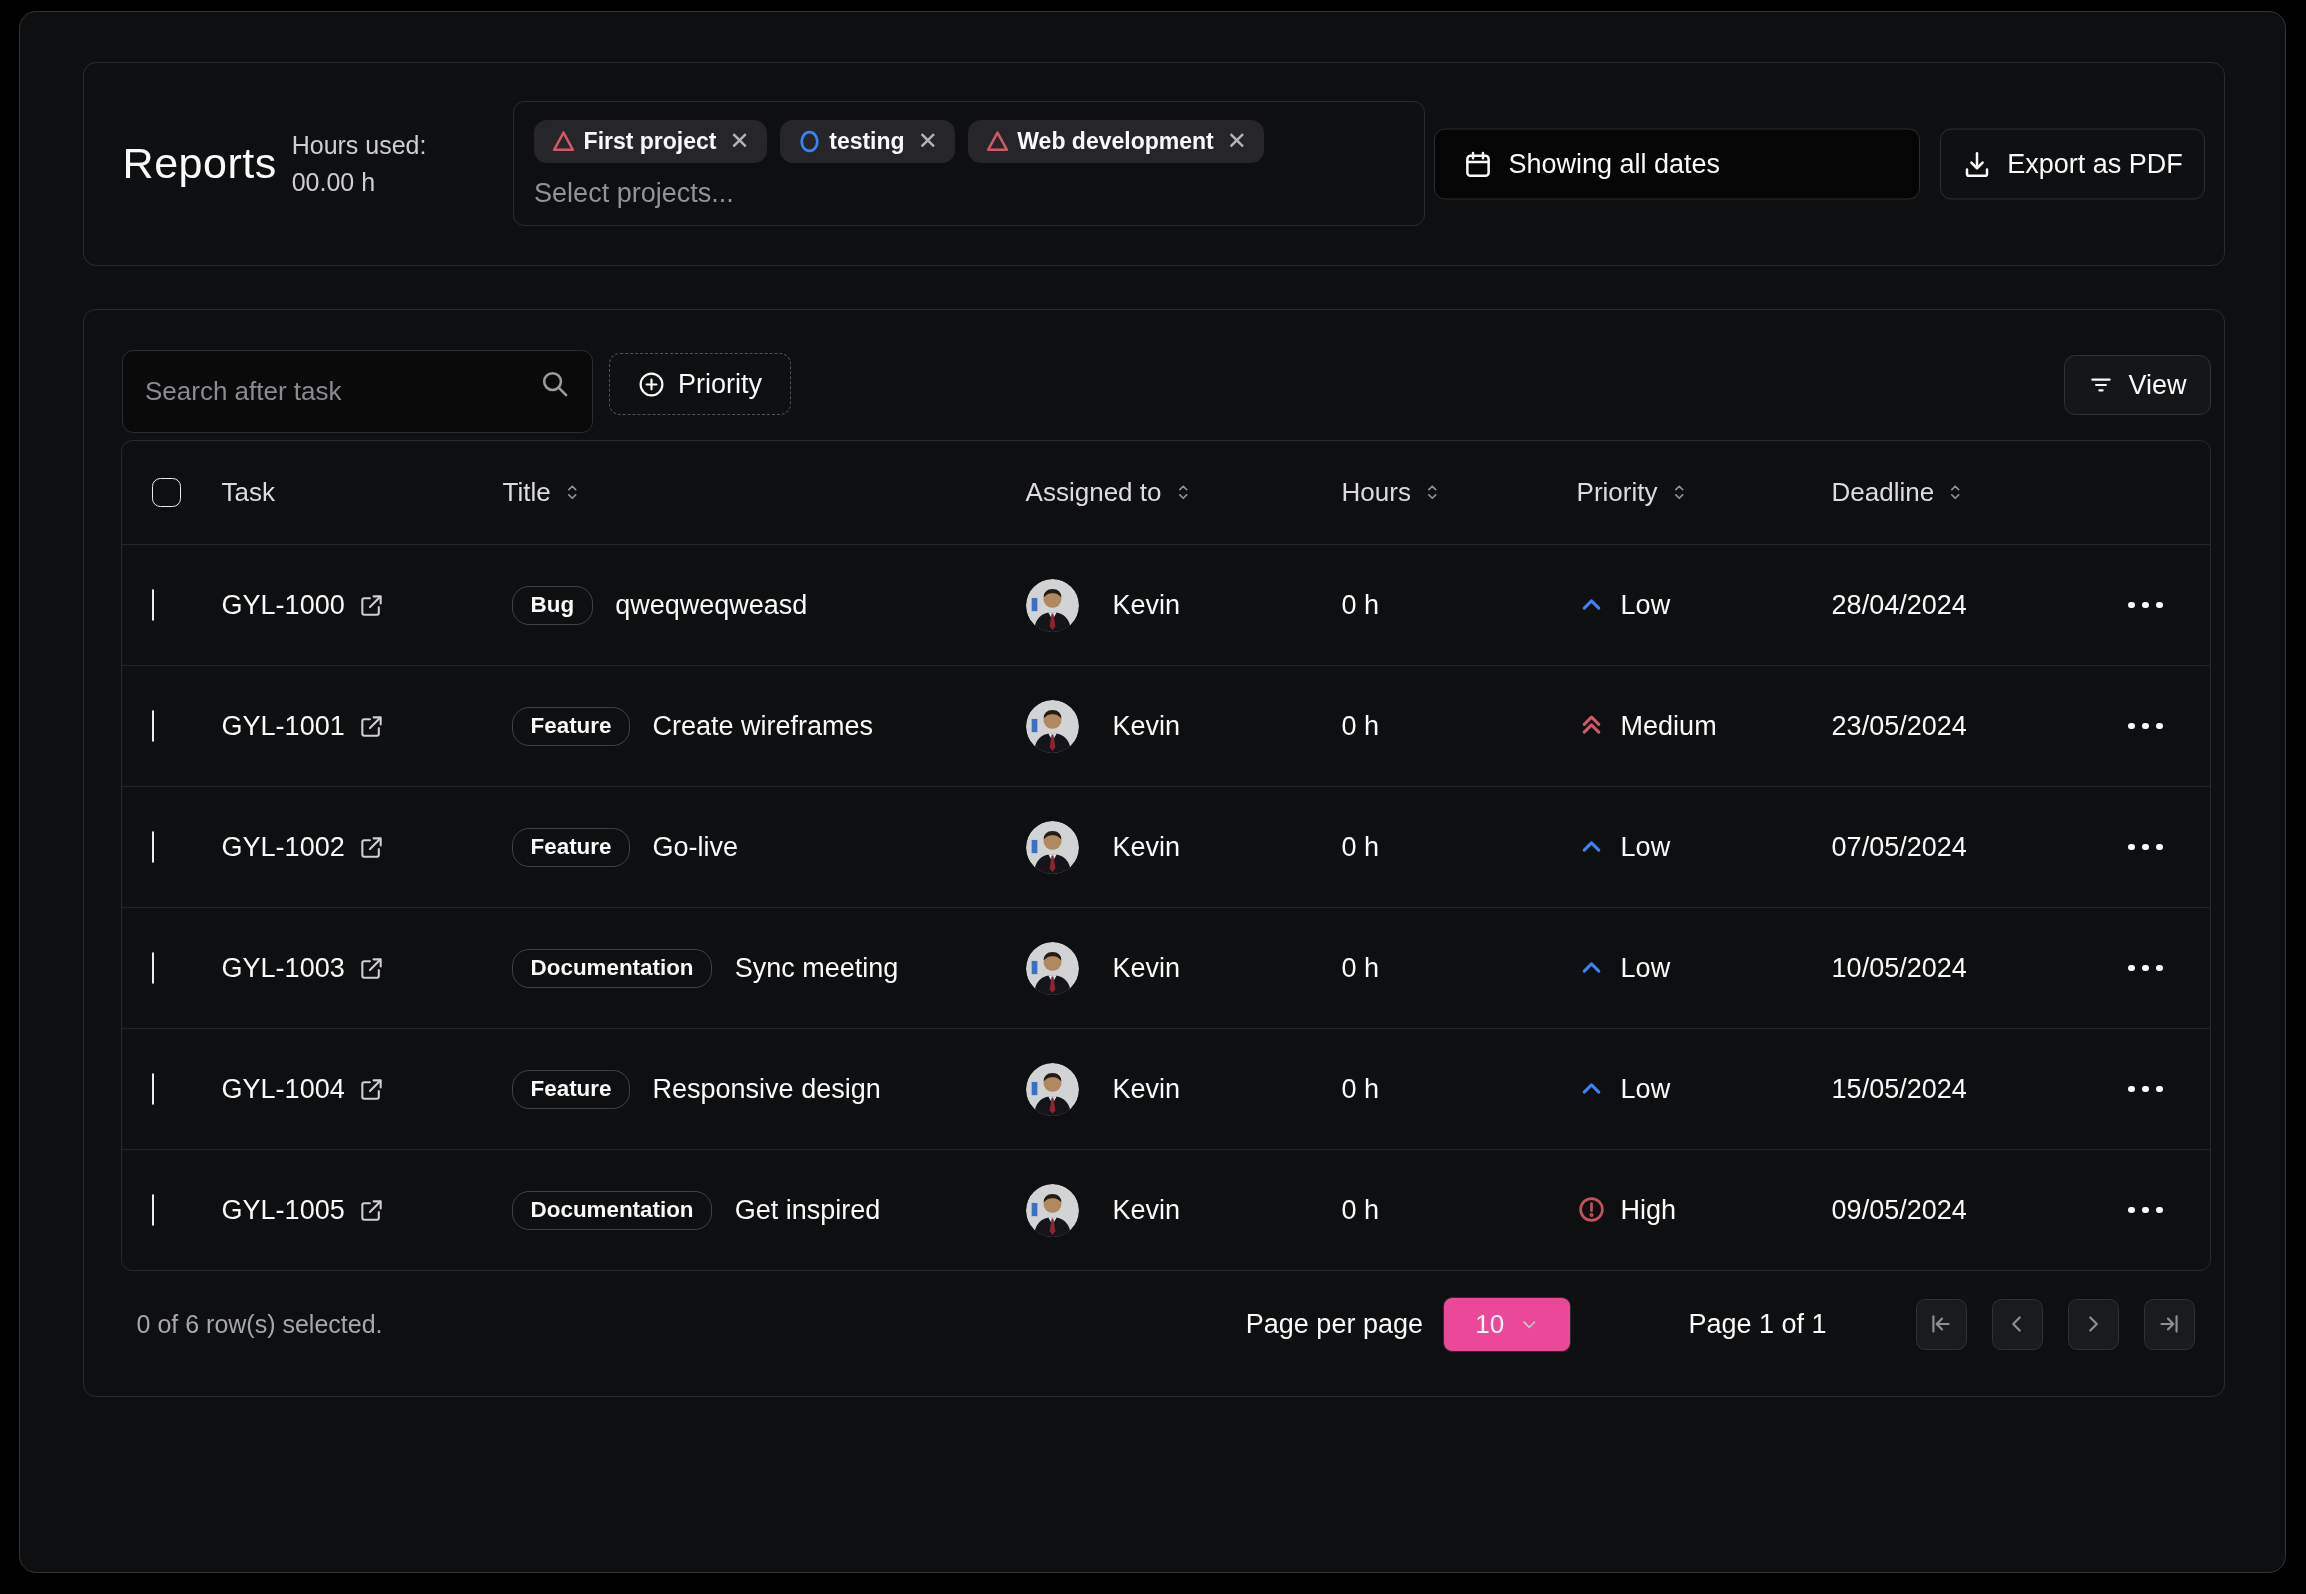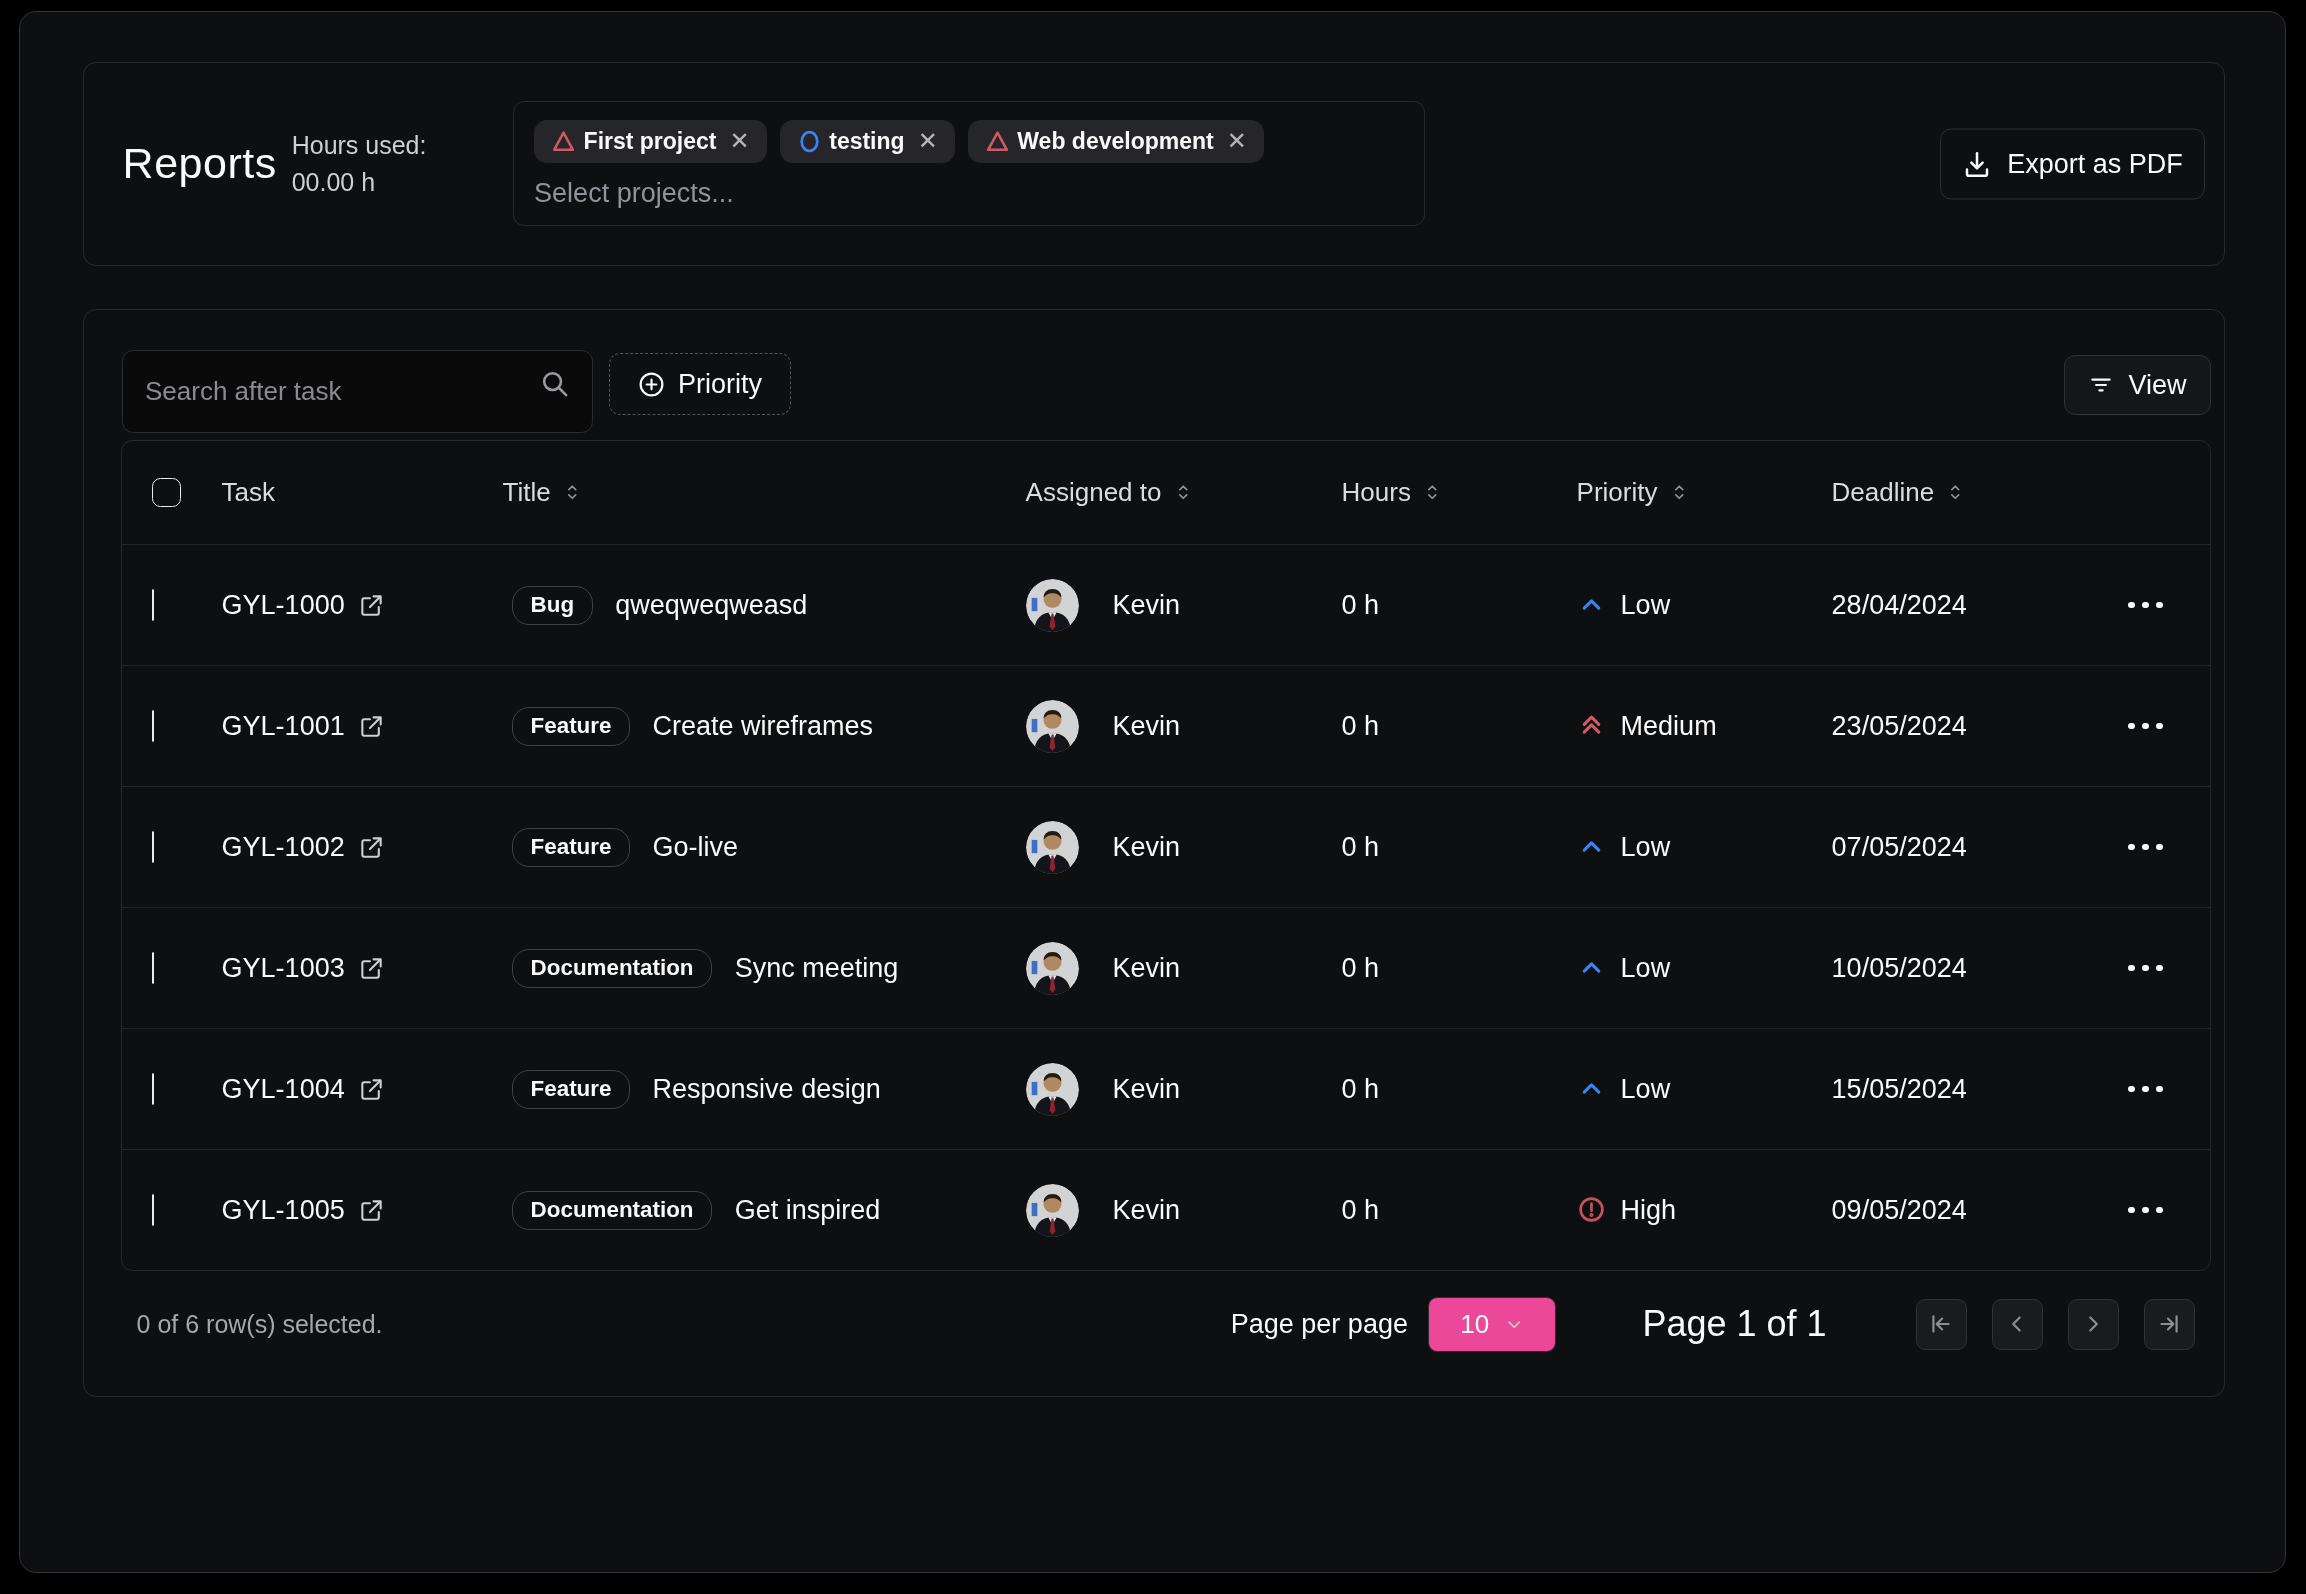--- a/index.html
+++ b/index.html
@@ -65,21 +65,21 @@
   .ellipsis { display:flex; gap:7.5px; cursor:pointer; padding:9.3px; }
   .ellipsis i { width:6.5px; height:6.5px; border-radius:50%; background:#fafafa; }
 
   .table-footer { position:absolute; left:37px; top:972px; width:2074px; height:84px;
     display:flex; align-items:center; }
   .selection-text { font-size:25px; color:#a6a6ac; margin-left:16px; }
   .rpp-label { margin-left:auto; font-size:27px; font-weight:500; }
   .rpp-select { margin-left:20.5px; width:128px; height:55px; background:#ec4899;
     border:0.9px solid #2c2d30; border-radius:9.3px; display:flex; align-items:center;
     justify-content:center; gap:15px; font-size:26px; cursor:pointer; }
-  .page-indicator { margin-left:86px; font-size:36px; font-weight:500; }
+  .page-indicator { margin-left:117px; font-size:27px; font-weight:500; }
   .pager { display:flex; gap:25px; margin-left:89px; }
   .pg-btn { width:51px; height:51px; background:#1a1b1d; border:0.9px solid #313236;
     border-radius:9.3px; display:flex; align-items:center; justify-content:center;
     color:#8f8f94; cursor:pointer; }
 
   svg { display:block; }
 </style>
 </head>
 <body>
 
@@ -120,20 +120,31 @@
             </svg>
 
     <span>Web development</span>
     <span class="close">✕</span>
   </span>
 </div>
       <div class="select-placeholder">Select projects...</div>
     </div>
 
     <div class="header-actions">
+      <div class="btn btn-date">
+        <span>
+          <svg width="30" height="30" viewBox="0 0 24 24" fill="none" stroke="#fafafa" stroke-width="2" stroke-linecap="round">
+            <rect x="3.5" y="5" width="17" height="16" rx="2.5"></rect>
+              <line x1="8" y1="2.8" x2="8" y2="7"></line>
+            <line x1="16" y1="2.8" x2="16" y2="7"></line>
+              <line x1="3.5" y1="10" x2="20.5" y2="10"></line>
+          </svg>
+        </span>
+        <span>Showing all dates</span>
+      </div>
       <div class="btn btn-export">
         <span>
           <svg width="30" height="30" viewBox="0 0 24 24" fill="none" stroke="#fafafa" stroke-width="2" stroke-linecap="round" stroke-linejoin="round">
             <path d="M12 3v11"></path>
               <path d="M7.5 10.5L12 15l4.5-4.5"></path>
               <path d="M4 16v3.5a1.5 1.5 0 0 0 1.5 1.5h13a1.5 1.5 0 0 0 1.5-1.5V16"></path>
           </svg>
         </span>
         <span>Export as PDF</span>
       </div>

